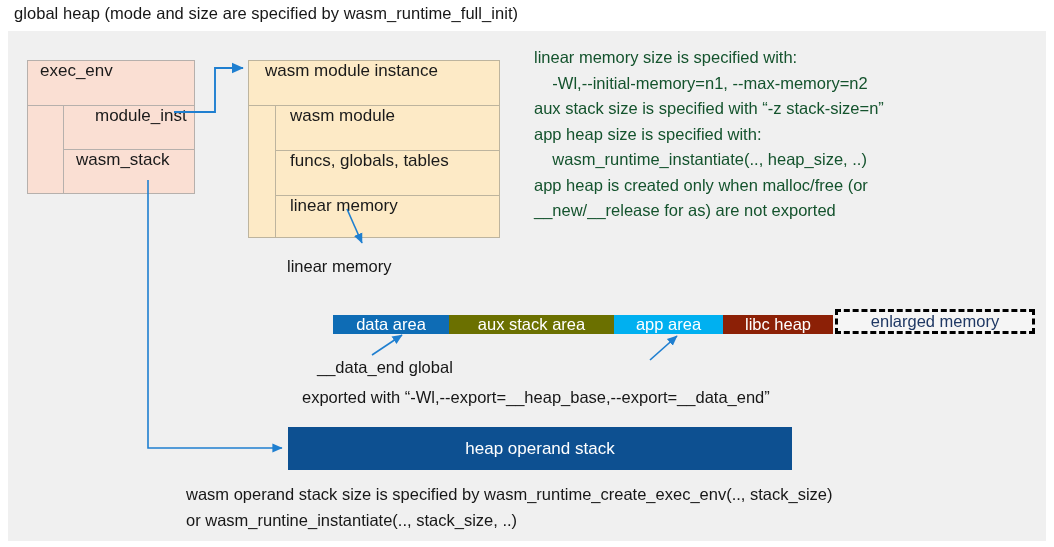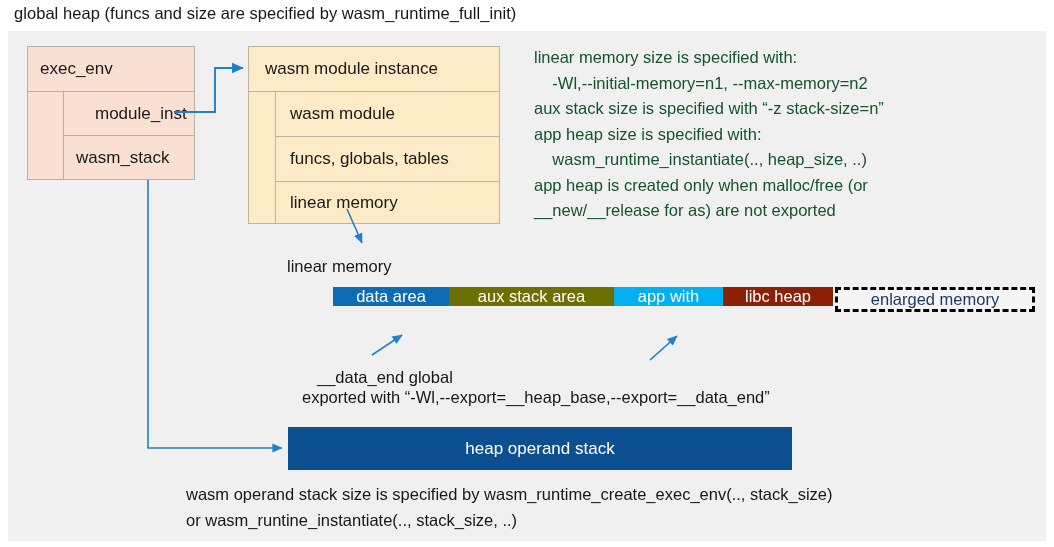--- a/index.html
+++ b/index.html
@@ -34,21 +34,22 @@
     width: 1038px;
     height: 510px;
     background: #f0f0f0;
   }
 
   
   .box {
     position: absolute;
     box-sizing: border-box;
     display: flex;
-    align-items: center;
+    align-items: flex-start;
+    margin-top: 14px;
   }
   .cell-text {
     font-size: 17px;
     color: #1a1a1a;
     white-space: nowrap;
   }
 
   
   .exec-outer {
     left: 27px;
@@ -127,21 +128,21 @@
     color: #171717;
   }
 
   
   #membar {
     position: absolute;
     left: 289px;
     top: 287px;
     height: 47px;
     display: flex;
-    align-items: flex-start;
+    align-items: flex-end;
     padding-left: 44px;
   }
   .seg {
     display: flex;
     align-items: center;
     justify-content: center;
     box-sizing: border-box;
     font-size: 16.5px;
     color: #ffffff;
     white-space: nowrap;
@@ -153,21 +154,21 @@
     margin-left: 2px;
   }
 
   
   .annot {
     position: absolute;
     font-size: 16.5px;
     color: #171717;
     white-space: nowrap;
   }
-  #annot-data-end  { left: 317px; top: 368px; }
+  #annot-data-end  { left: 317px; top: 358px; }
   #annot-heap-base { left: 596px; top: 364px; }
   #annot-exported  { left: 302px; top: 388px; }
 
   
   #operand-stack {
     position: absolute;
     left: 288px;
     top: 427px;
     width: 504px;
     height: 43px;
@@ -199,21 +200,21 @@
     width: 1054px;
     height: 547px;
     pointer-events: none;
   }
 </style>
 </head>
 <body>
 
 <div id="canvas">
 
-  <div id="title">global heap (funcs and size are specified by wasm_runtime_full_init)</div>
+  <div id="title">global heap (mode and size are specified by wasm_runtime_full_init)</div>
 
   <div id="panel" style="background: rgb(240, 240, 240);"></div>
 
   <div class="box exec-outer"></div>
   <div class="box exec-head">
     <span class="cell-text">exec_env</span>
   </div>
   <div class="box exec-row exec-row-1">
     <span class="cell-text">module_inst</span>
   </div>
@@ -246,21 +247,21 @@
   <div id="linmem-caption">linear memory</div>
 
   <div id="membar">
     <div class="seg" style="width: 116px; background: rgb(14, 108, 181);">
       <span>data area</span>
     </div>
     <div class="seg" style="width: 165px; background: rgb(107, 112, 0);">
       <span>aux stack area</span>
     </div>
     <div class="seg" style="width: 109px; background: rgb(0, 176, 240);">
-      <span>app with</span>
+      <span>app area</span>
     </div>
     <div class="seg" style="width: 110px; background: rgb(140, 32, 6);">
       <span>libc heap</span>
     </div>
     <div class="seg enlarged" style="width: 200px; background: rgb(245, 245, 245); color: rgb(31, 56, 100);">
       <span>enlarged memory</span>
     </div>
   </div>
 
   <div class="annot" id="annot-data-end">__data_end global</div>

